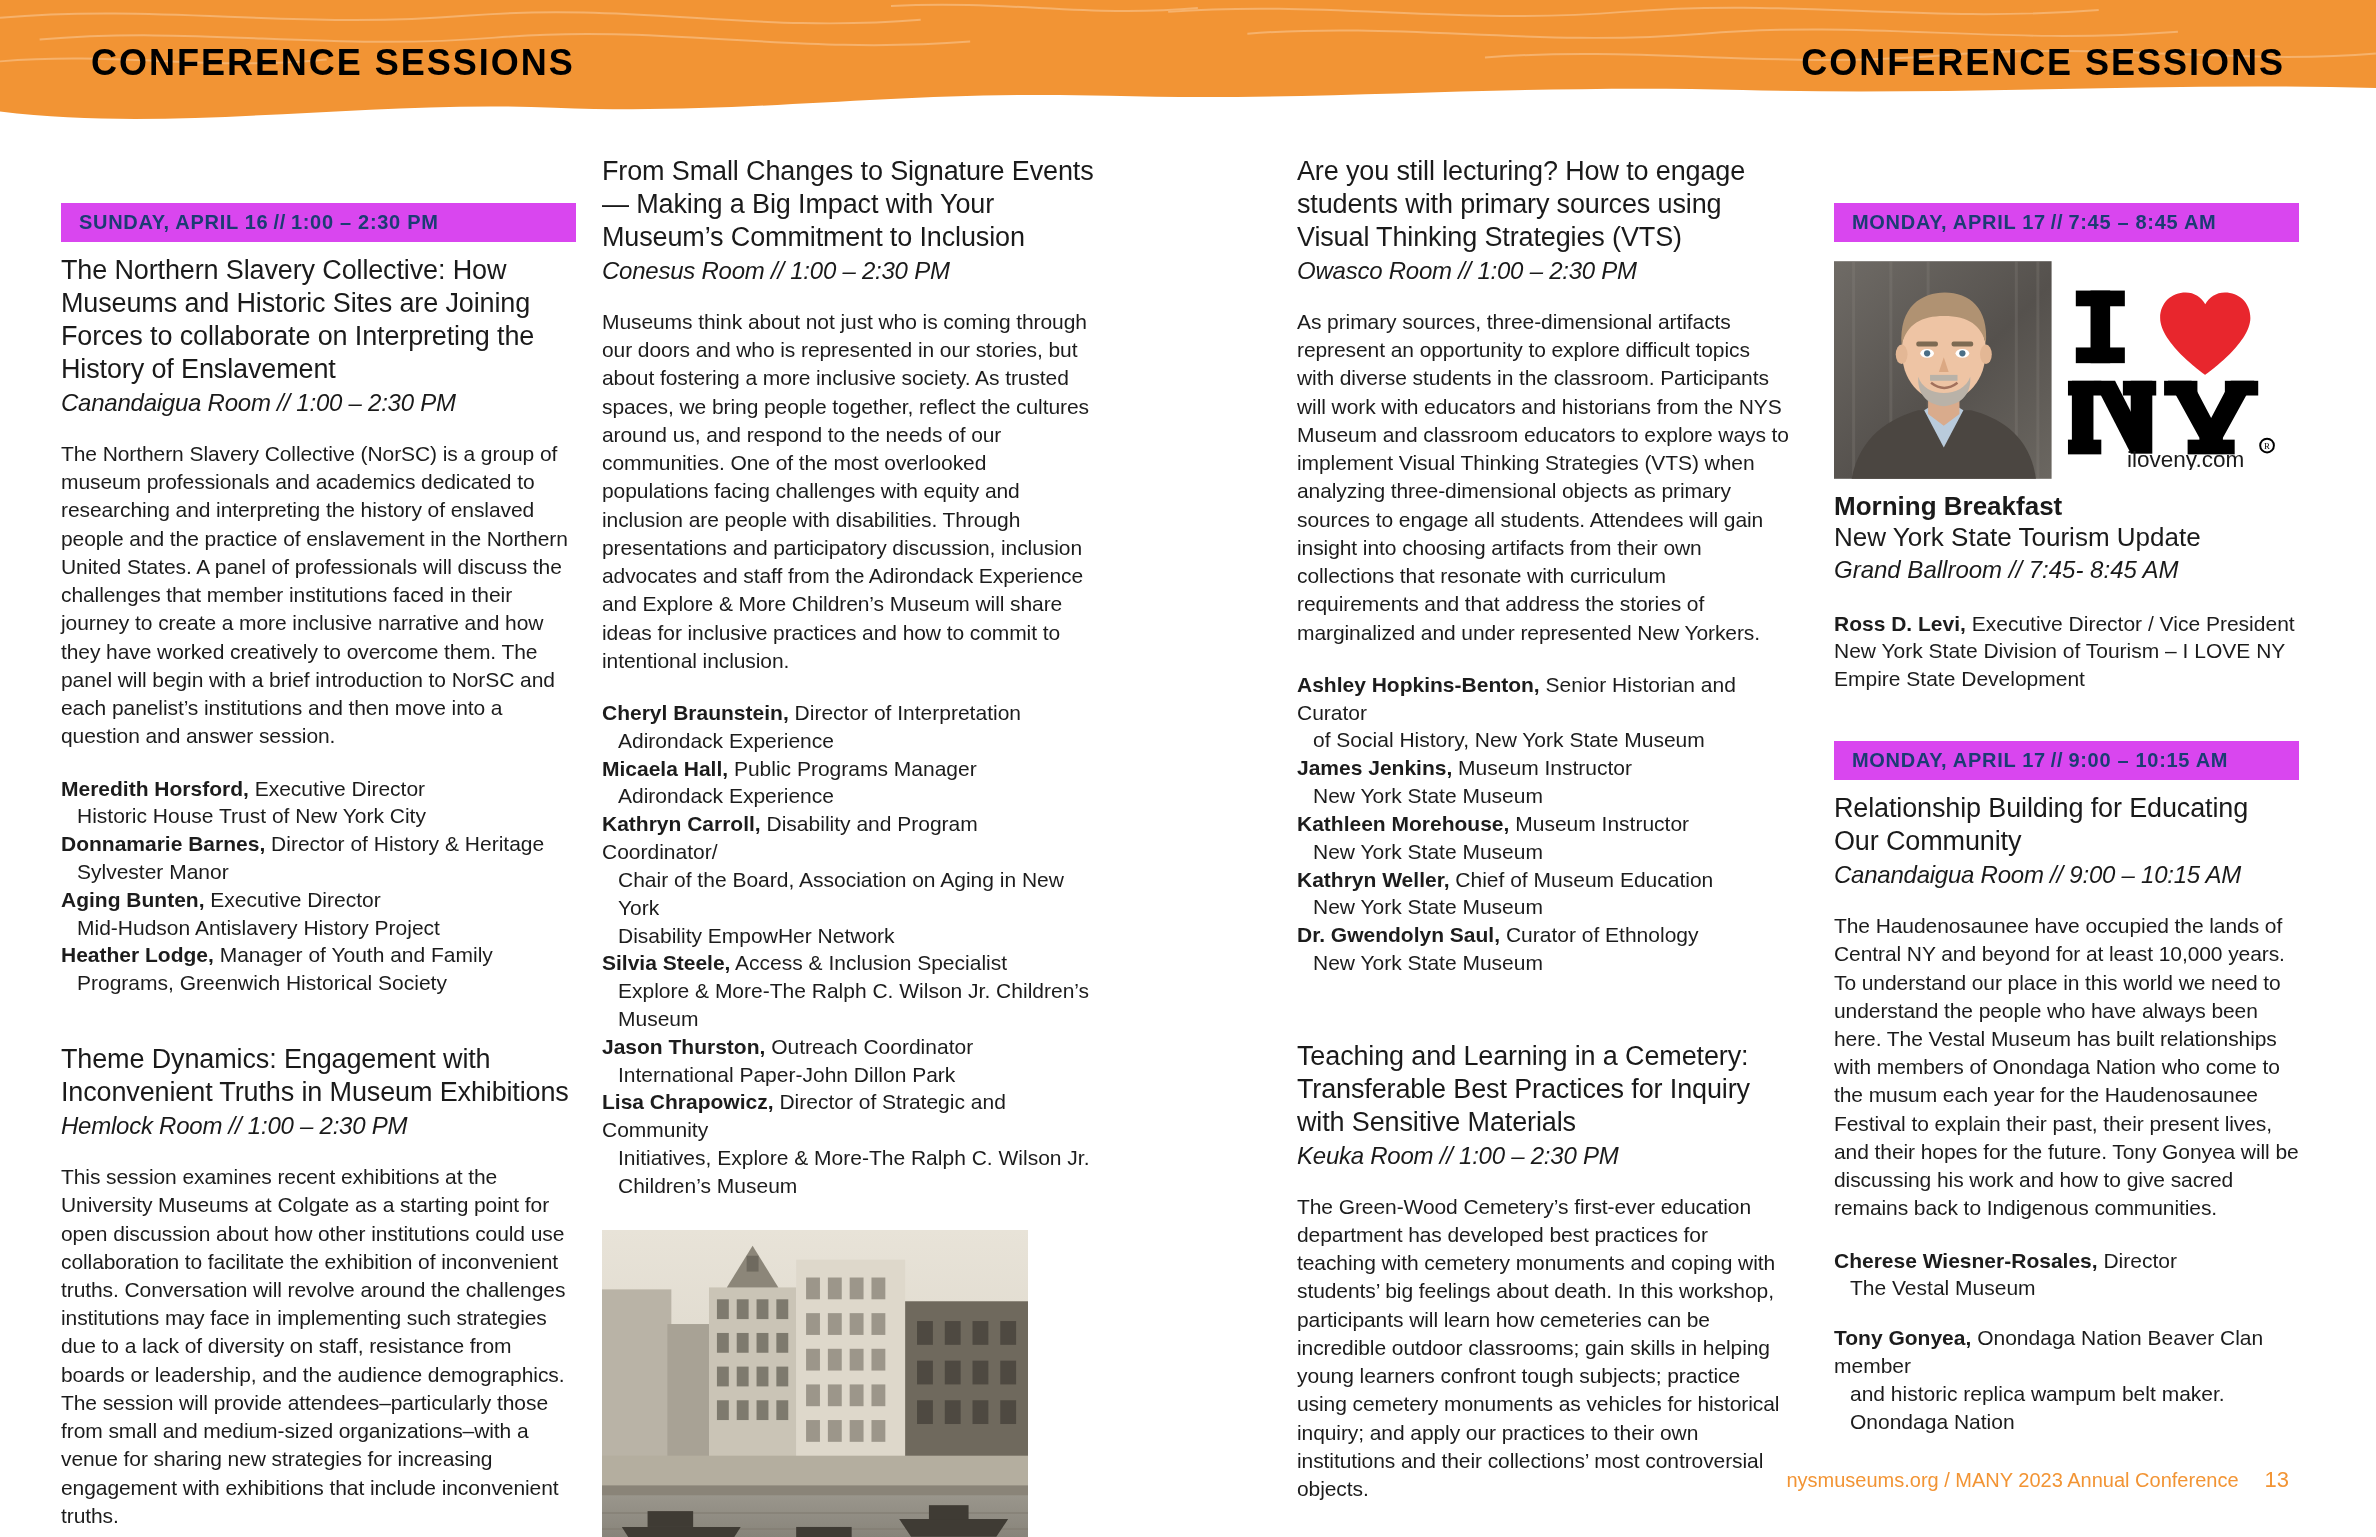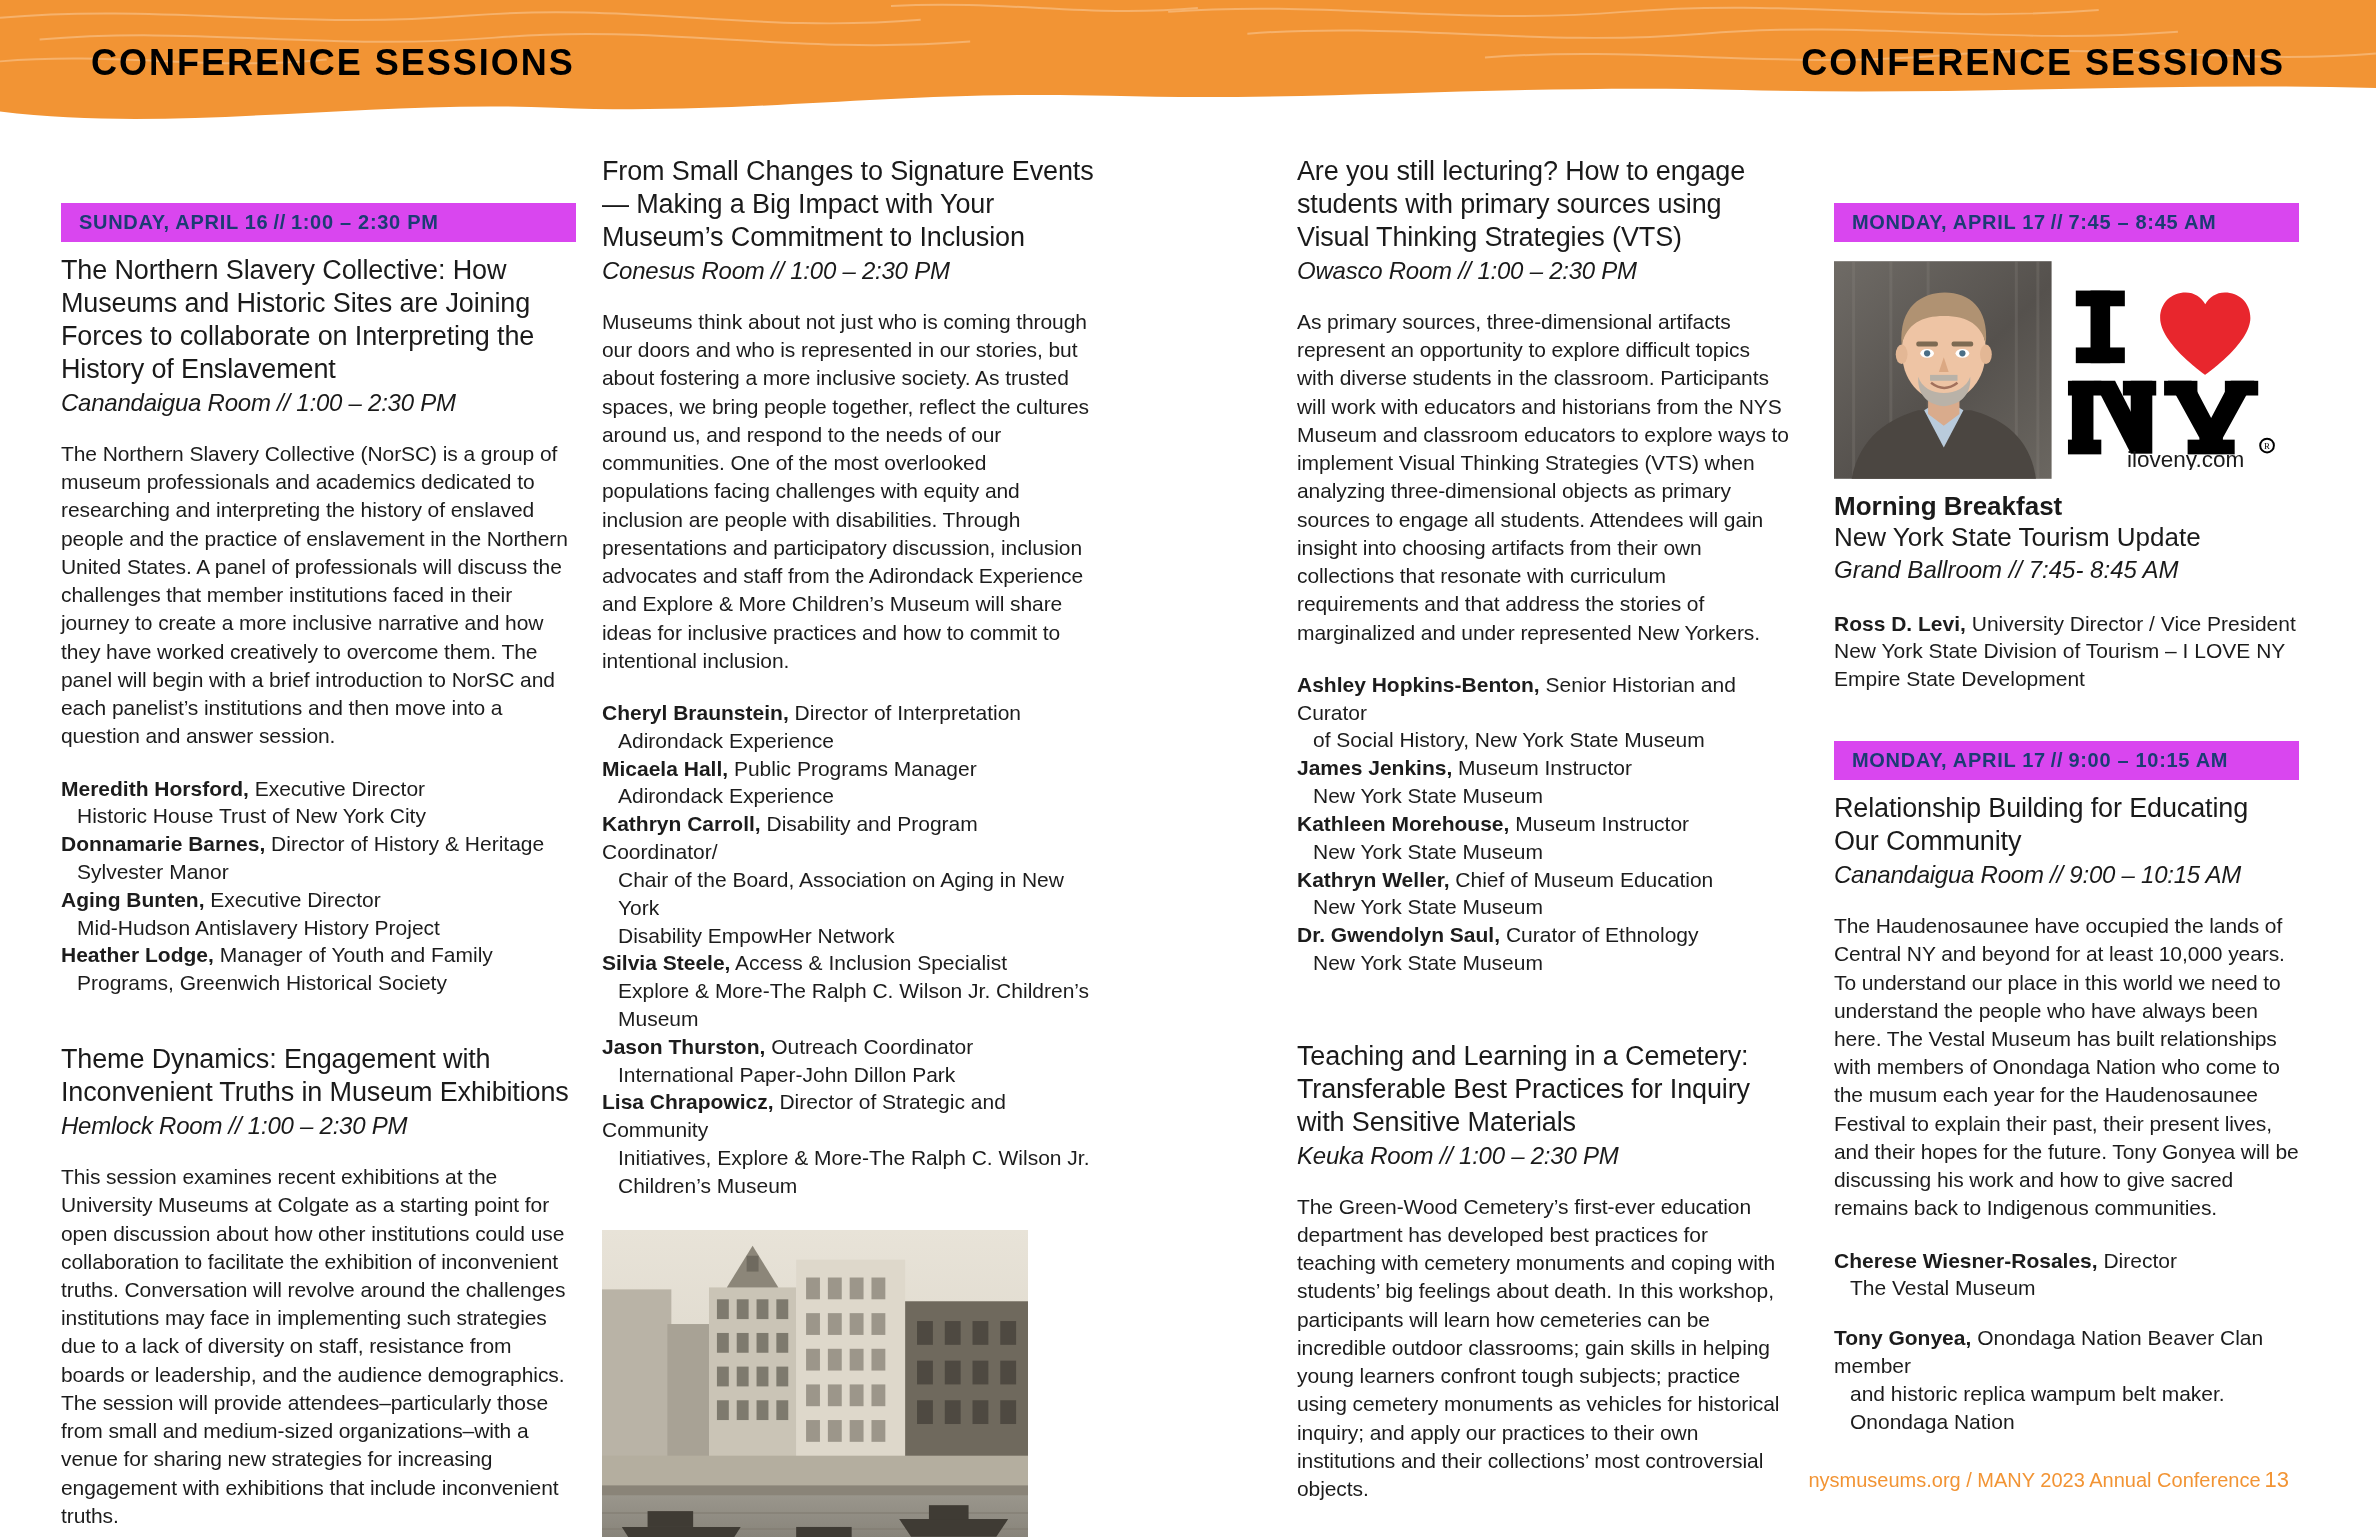--- a/index.html
+++ b/index.html
@@ -88,21 +88,21 @@
     font-size: 26px; font-weight: bold; color:#1a1a1a; margin-top: 11px; line-height:1.2;
   }
   .breakfast-sub { font-size: 26px; color:#1a1a1a; line-height:1.2; }
   .breakfast-room { font-size: 24px; font-style: italic; color:#1a1a1a; line-height:1.3; margin-top:1px; }
 
   
   .footer {
     position: absolute; right: 87px; bottom: 45px;
     font-size: 20px; color: #F29434; white-space: nowrap;
   }
-  .footer .pg { margin-left: 4px; font-size: 22px; }
+  .footer .pg { margin-left: 26px; font-size: 22px; }
 </style>
 </head>
 <body>
 
 <div class="page">
 
   <div class="banner">
     <svg class="banner-deco" viewBox="0 0 2400 148" preserveAspectRatio="none">
       <g fill="none" stroke="#ffffff" stroke-width="2" opacity="0.5">
         <path d="M0,18 C160,4 300,30 470,16 C640,2 760,34 930,20"></path>
@@ -429,21 +429,21 @@
           <text x="122" y="198" font-size="23" text-anchor="middle" fill="#1a1a1a" font-family="Liberation Sans, sans-serif">iloveny.com</text>
         </svg>
       </div>
 
       <div>
         <div class="breakfast-title">Morning Breakfast</div>
         <div class="breakfast-sub">New York State Tourism Update</div>
         <div class="breakfast-room">Grand Ballroom //  7:45- 8:45 AM</div>
         <div class="people">
           <div class="person">
-            <span class="nm">Ross D. Levi,</span><span> University Director / Vice President</span>
+            <span class="nm">Ross D. Levi,</span><span> Executive Director / Vice President</span>
             <span class="aff" style="padding-left:0;white-space:pre-line;">New York State Division of Tourism – I LOVE NY
 Empire State Development</span>
           </div>
         </div>
       </div>
 
       <div class="date-strip" style="margin-top:48px;">
         <span>MONDAY, APRIL 17</span><span class="sep">//</span><span>9:00 – 10:15 AM</span>
       </div>
 

